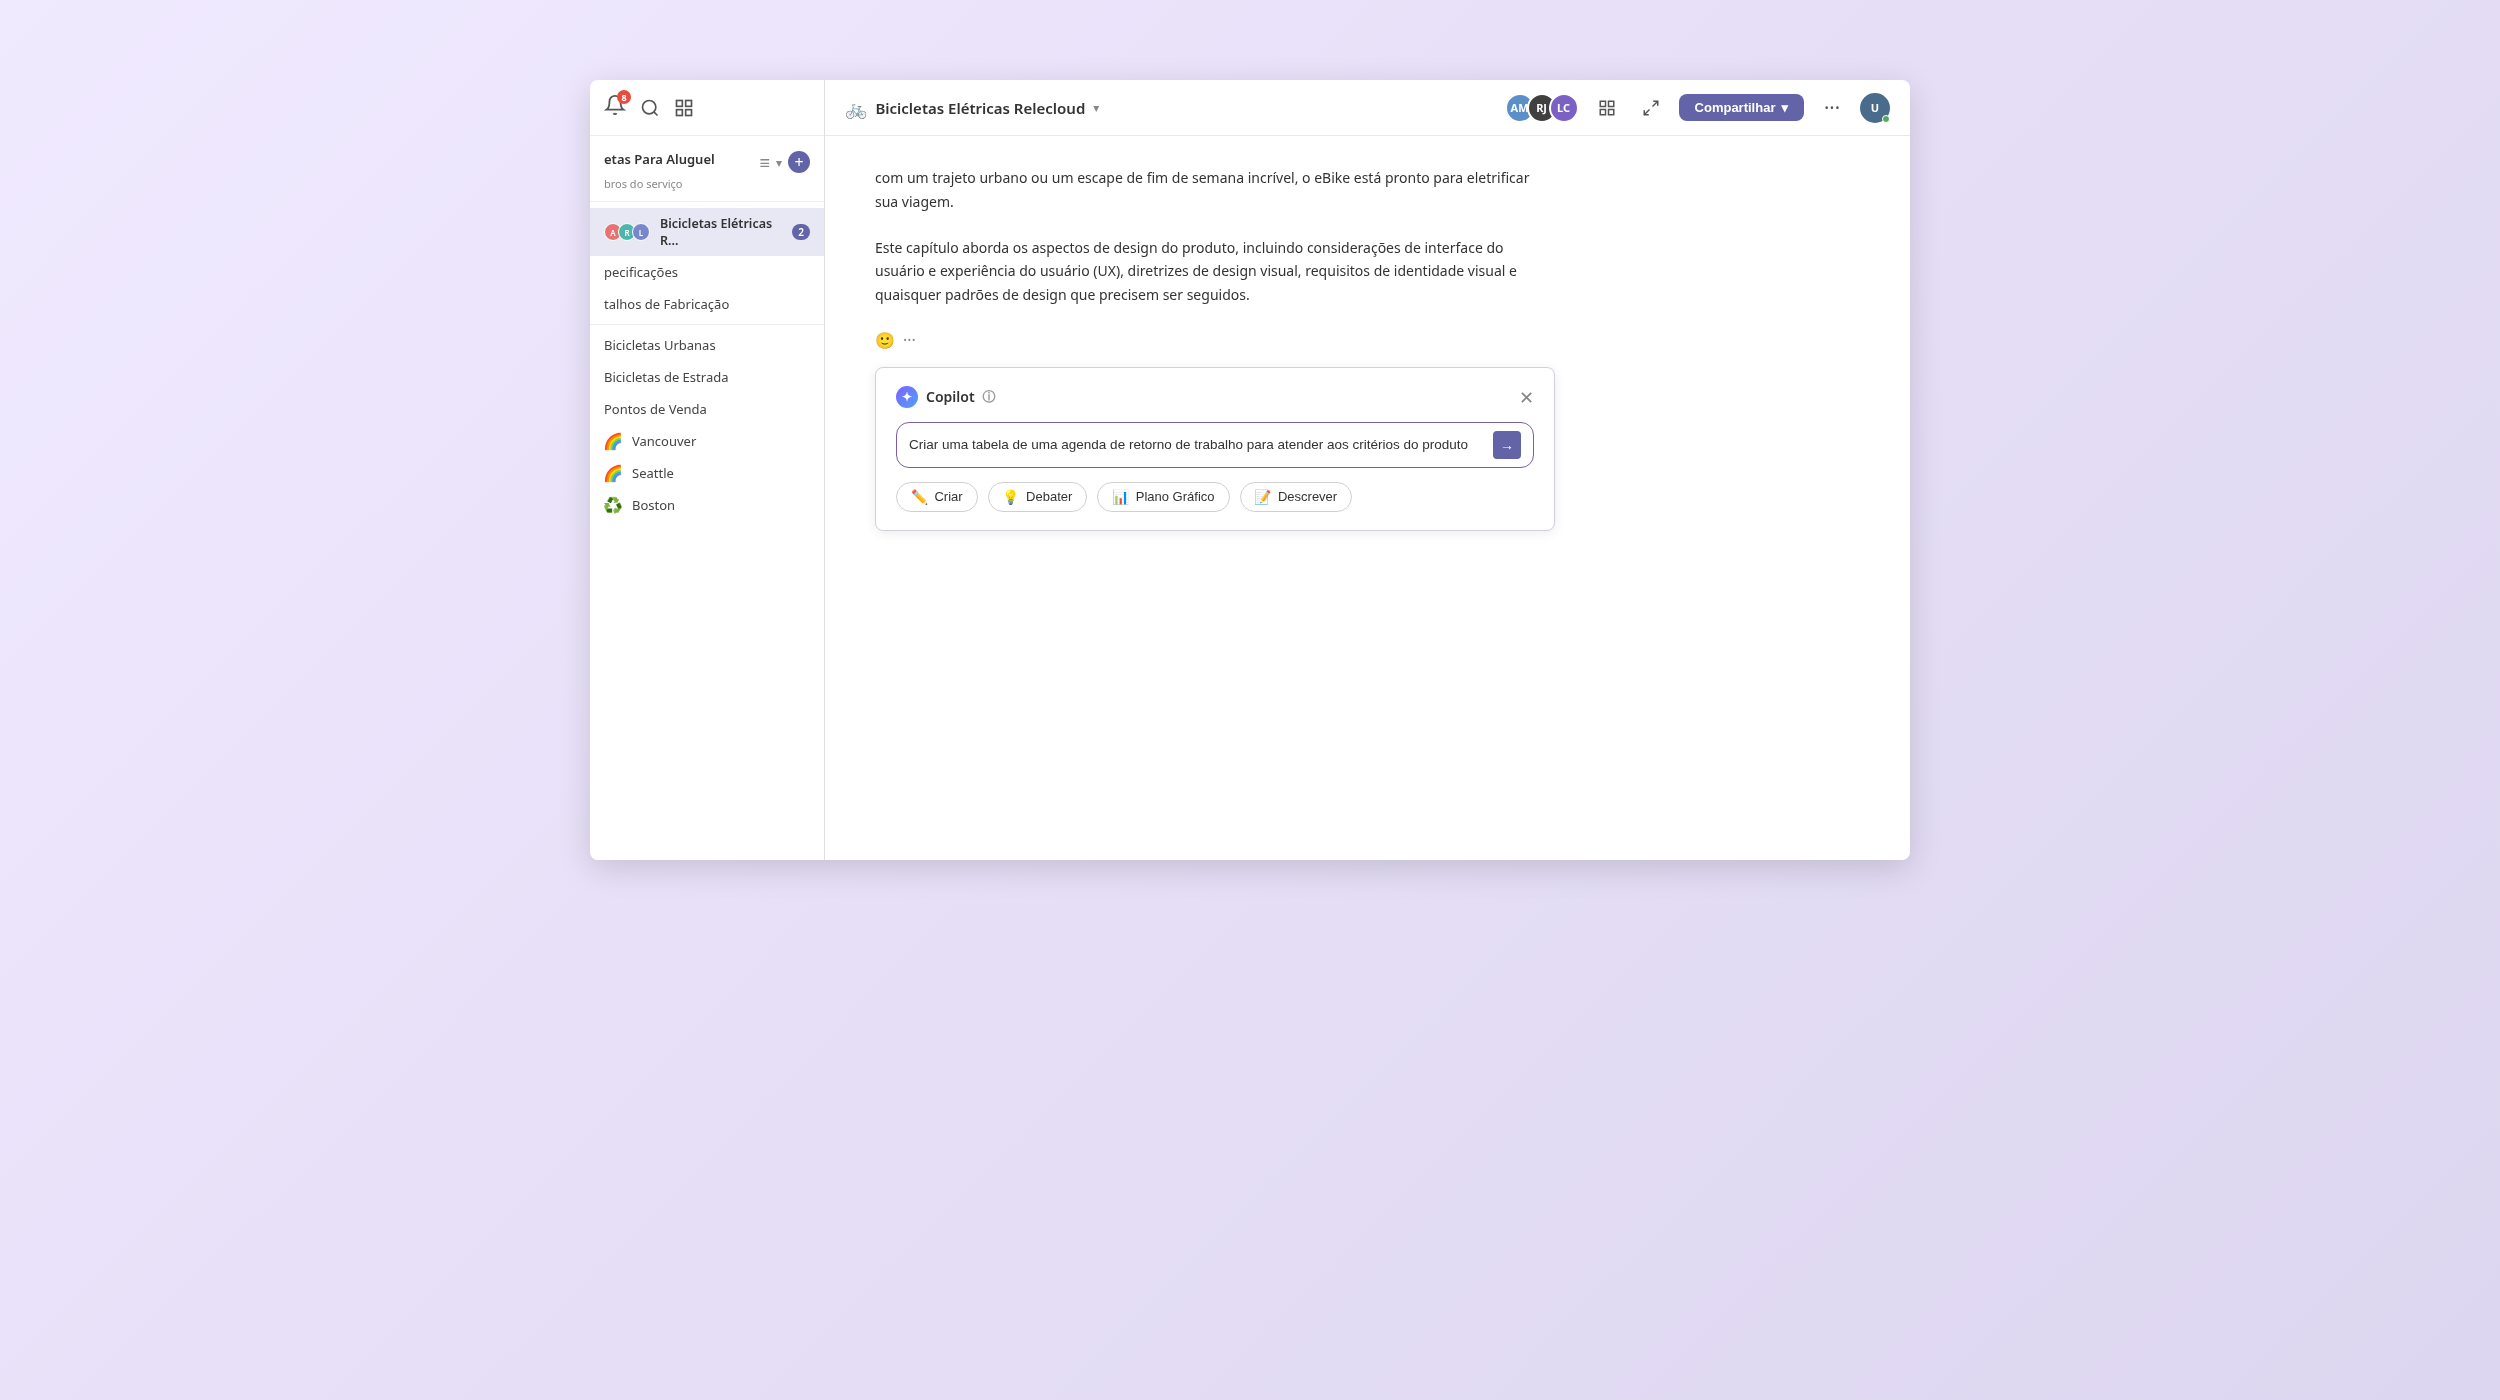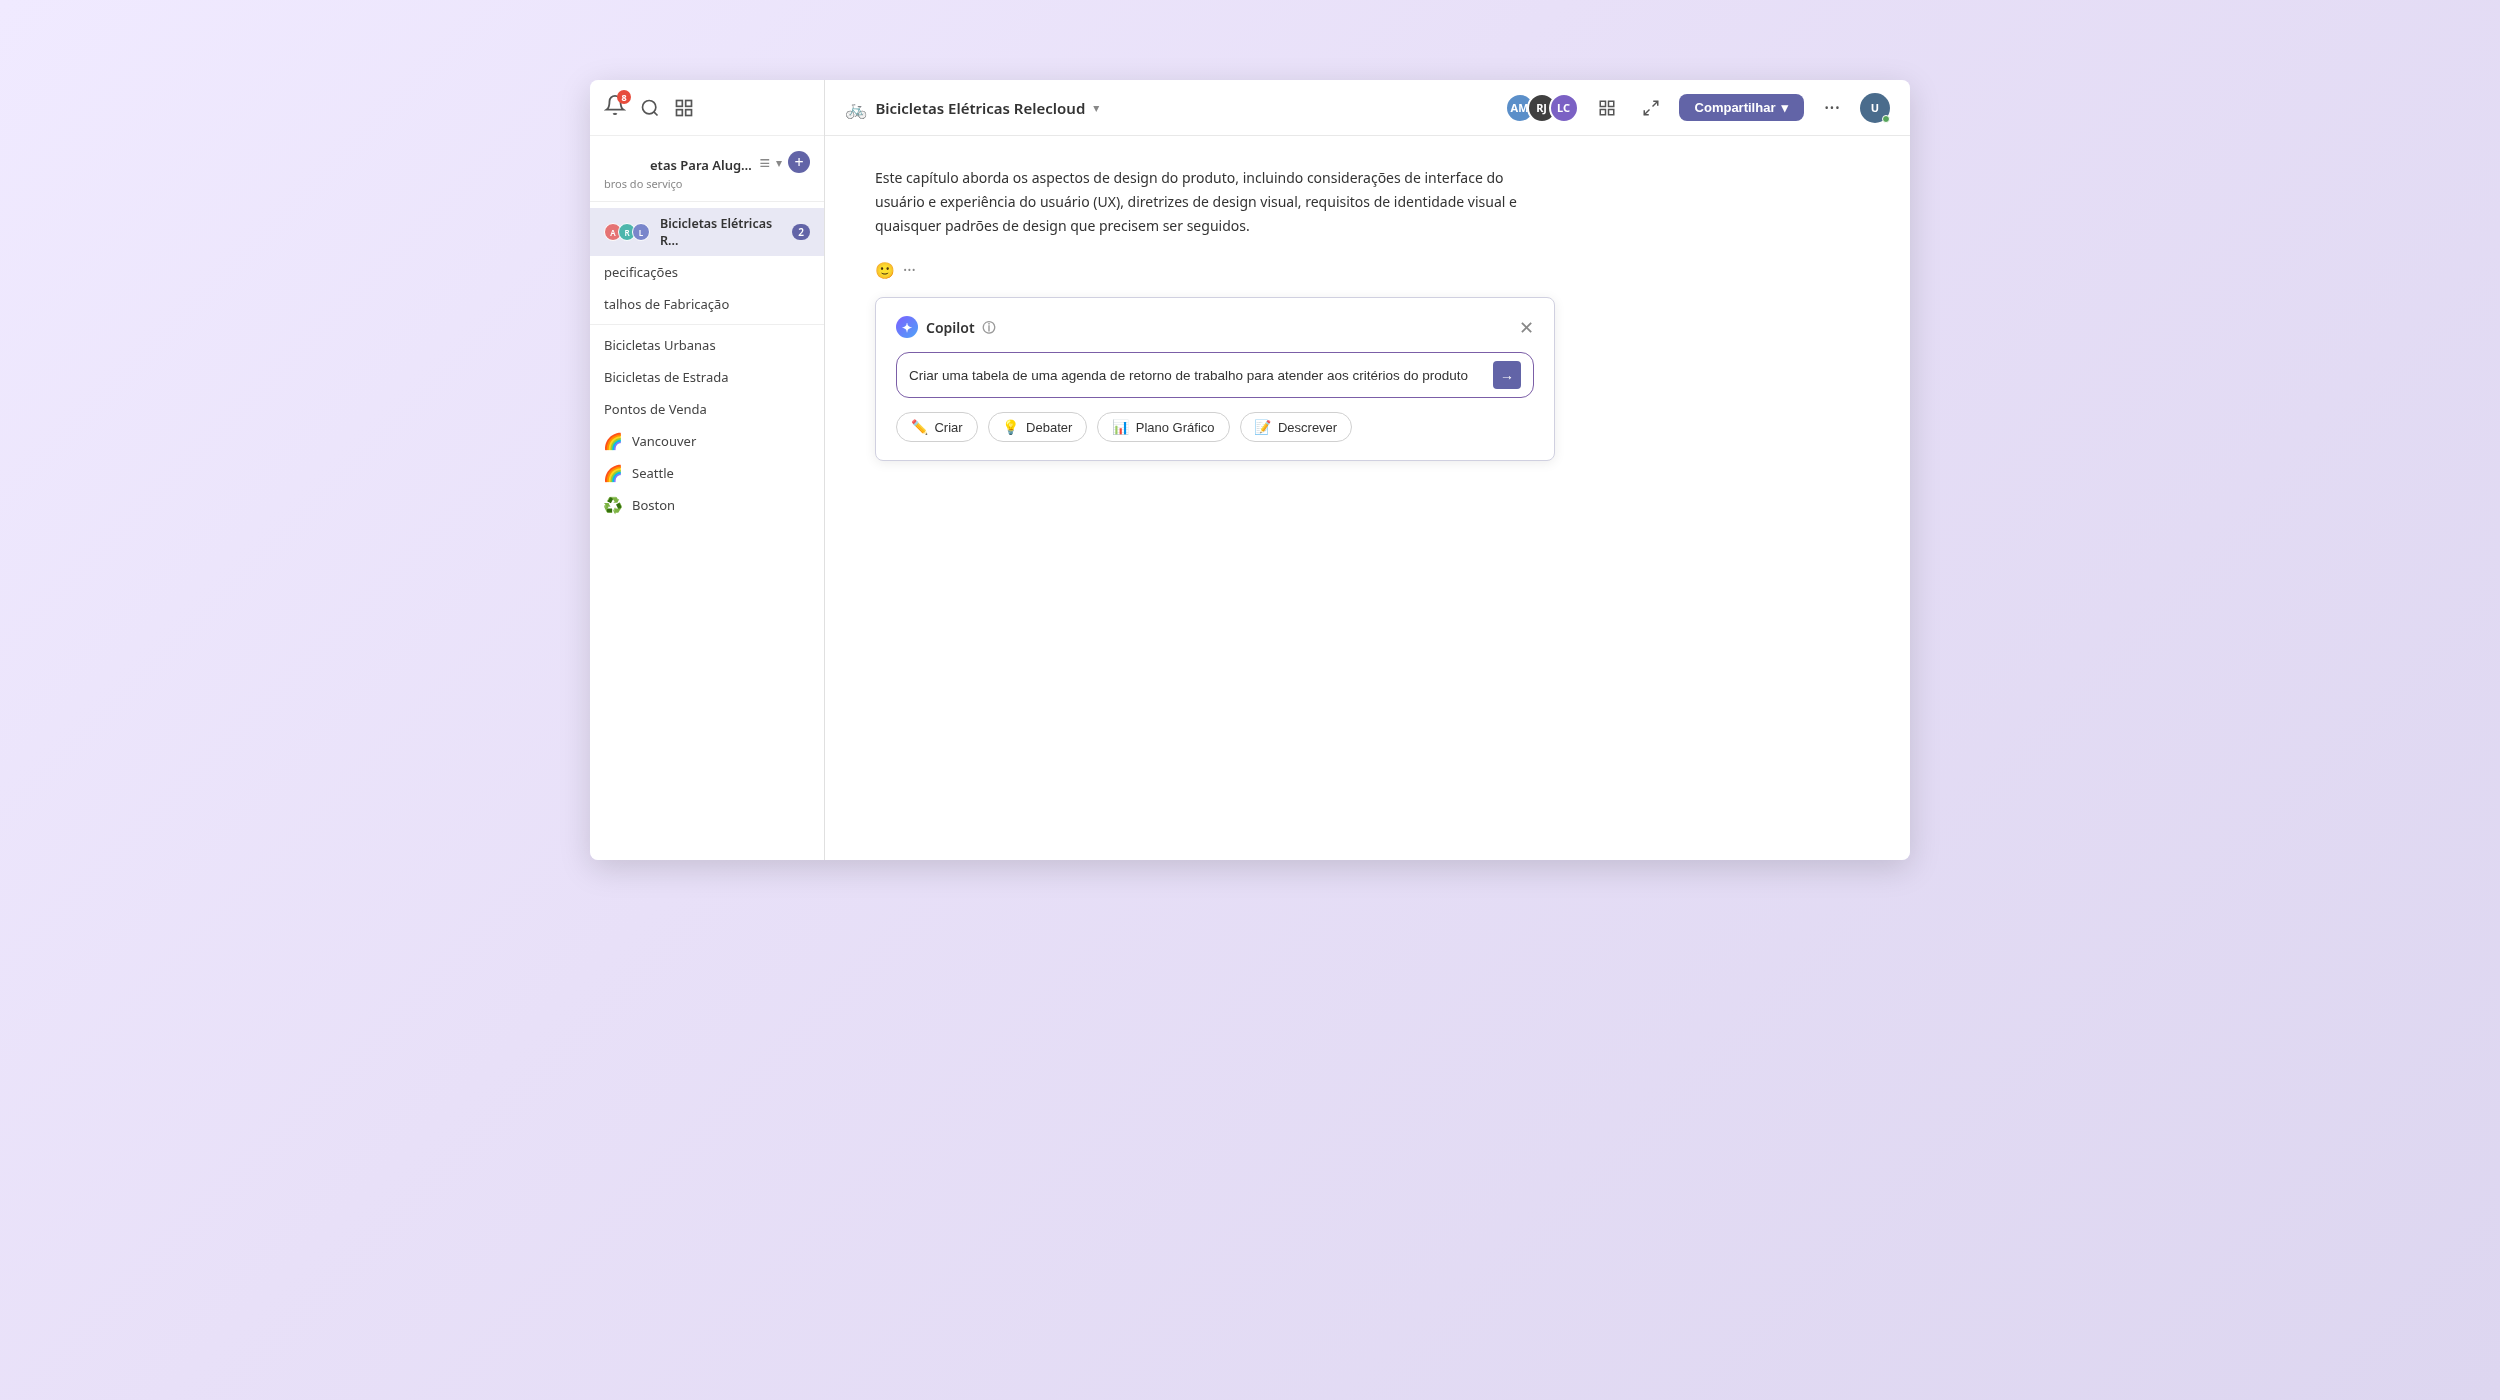--- a/index.html
+++ b/index.html
@@ -74,23 +74,22 @@
       display: flex;
       align-items: center;
     }
 
     .workspace-section {
       padding: 14px 14px 10px;
       border-bottom: 1px solid #eee;
     }
     .workspace-header {
       display: flex;
-      align-items: flex-end;
+      align-items: flex-start;
       justify-content: space-between;
-      margin-left: 46px;
     }
     .workspace-title {
       font-size: 13px;
       font-weight: 600;
       color: #333;
       white-space: nowrap;
       overflow: hidden;
       text-overflow: ellipsis;
       max-width: 140px;
     }
@@ -566,20 +565,23 @@
 
         <div class="user-avatar-top">
           U
           <div class="online-dot"></div>
         </div>
       </div>
     </div>
 
     <div class="document-area">
 
+      <div class="doc-paragraph">
+        <p class="doc-text">com um trajeto urbano ou um escape de fim de semana incrível, o eBike está pronto para eletrificar sua viagem.</p>
+      </div>
 
       <div class="doc-paragraph">
         <p class="doc-text">Este capítulo aborda os aspectos de design do produto, incluindo considerações de interface do usuário e experiência do usuário (UX), diretrizes de design visual, requisitos de identidade visual e quaisquer padrões de design que precisem ser seguidos.</p>
       </div>
 
       <div class="reactions-bar">
         <span class="reaction-icon">🙂</span>
         <span class="more-options-btn">···</span>
       </div>
 

